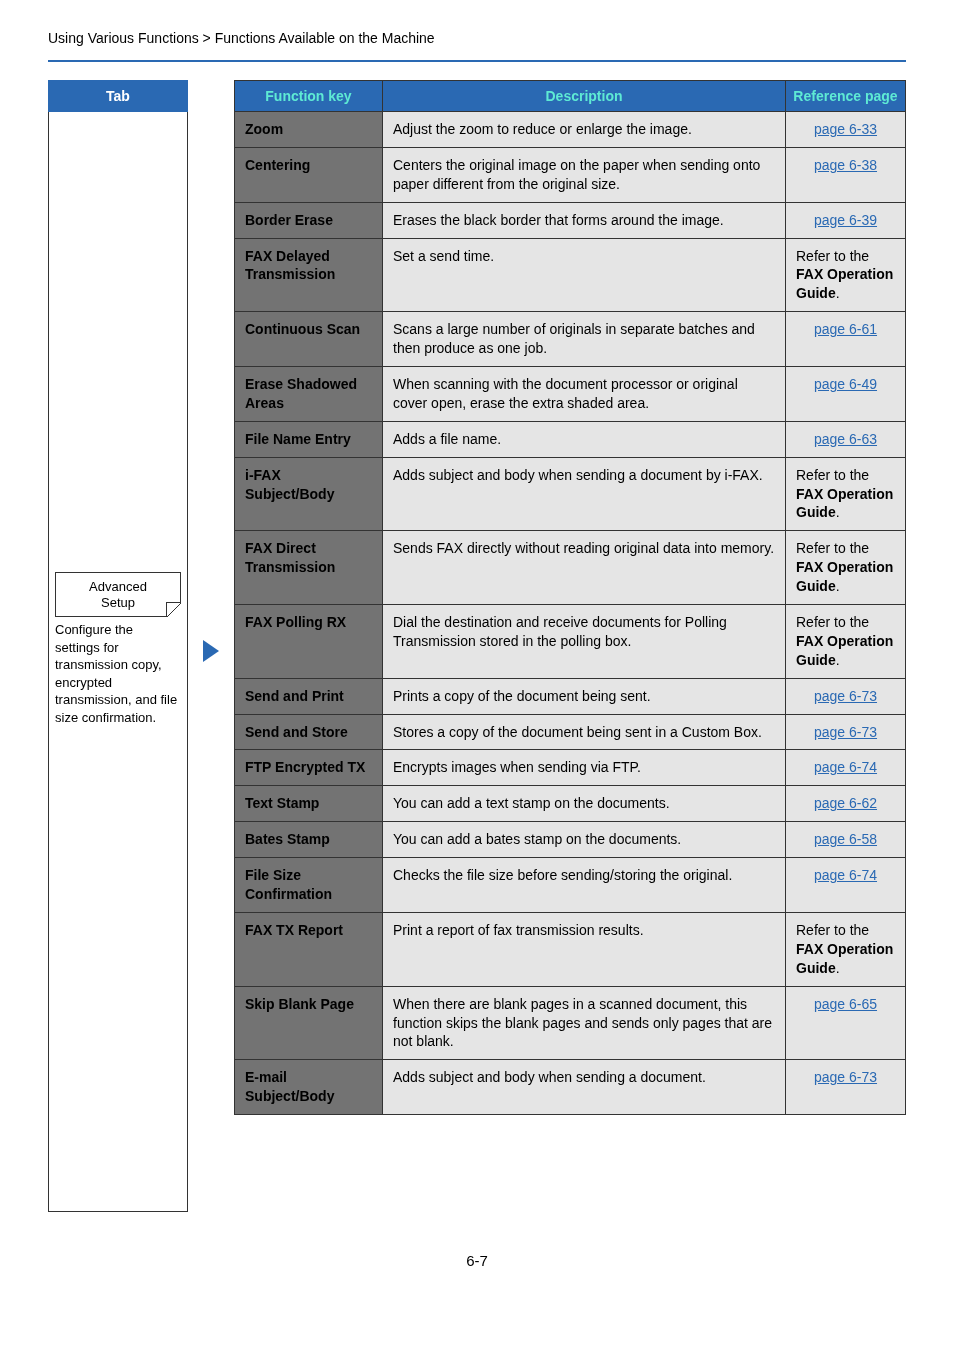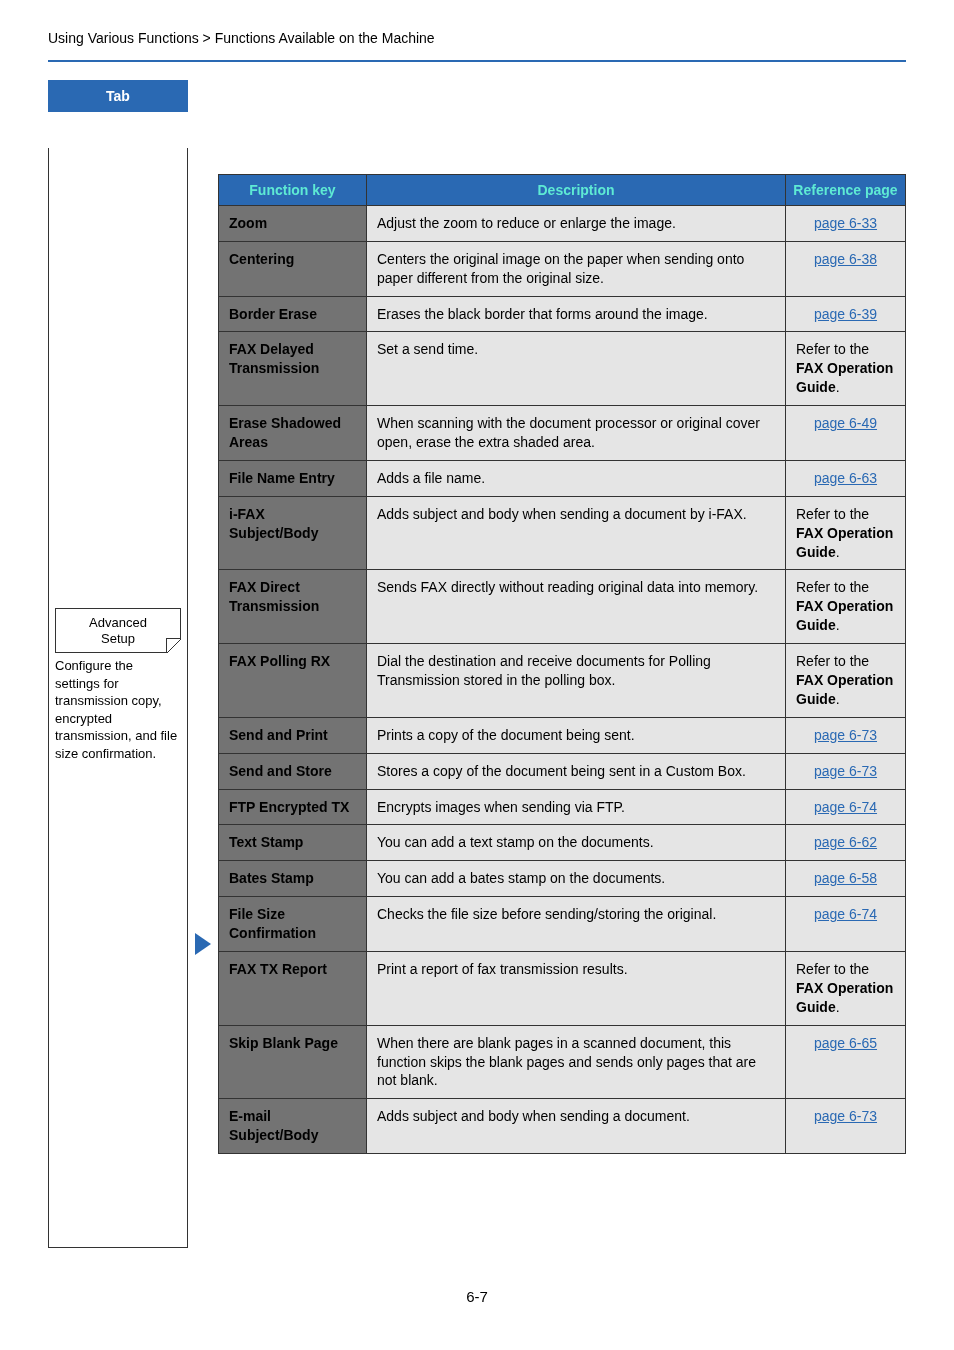--- a/index.html
+++ b/index.html
@@ -19,22 +19,22 @@
     color: #000;
     margin-bottom: 14px;
   }
   .rule {
     height: 2px;
     background: #2a69b3;
     margin-bottom: 18px;
   }
   .content {
     display: flex;
-    gap: 6px;
-    align-items: center;
+    gap: 14px;
+    align-items: flex-start;
   }
   .left-col {
     width: 140px;
     display: flex;
     flex-direction: column;
     position: relative;
   }
   .tab-header {
     background: #2a69b3;
     color: #fff;
@@ -44,21 +44,20 @@
     border: 1px solid #2a69b3;
     font-size: 14px;
   }
   .tab-body {
     border: 1px solid #333;
     border-top: none;
     flex: 1;
     background: #fff;
     position: relative;
     min-height: 1100px;
-    margin-top: 36px;
   }
   .tab-inner {
     position: absolute;
     top: 460px;
     left: 6px;
     right: 6px;
   }
   .fold-box {
     border: 1px solid #333;
     background: #fff;
@@ -199,20 +198,25 @@
               <td class="fn">Border Erase</td>
               <td>Erases the black border that forms around the image.</td>
               <td class="ref"><span class="xref">page 6-39</span></td>
             </tr>
             <tr>
               <td class="fn">FAX Delayed Transmission</td>
               <td>Set a send time.</td>
               <td class="ref left"><span>Refer to the </span><b>FAX Operation Guide</b><span>.</span></td>
             </tr>
             <tr>
+              <td class="fn">Continuous Scan</td>
+              <td>Scans a large number of originals in separate batches and then produce as one job.</td>
+              <td class="ref"><span class="xref">page 6-61</span></td>
+            </tr>
+            <tr>
               <td class="fn">Erase Shadowed Areas</td>
               <td>When scanning with the document processor or original cover open, erase the extra shaded area.</td>
               <td class="ref"><span class="xref">page 6-49</span></td>
             </tr>
             <tr>
               <td class="fn">File Name Entry</td>
               <td>Adds a file name.</td>
               <td class="ref"><span class="xref">page 6-63</span></td>
             </tr>
             <tr>

